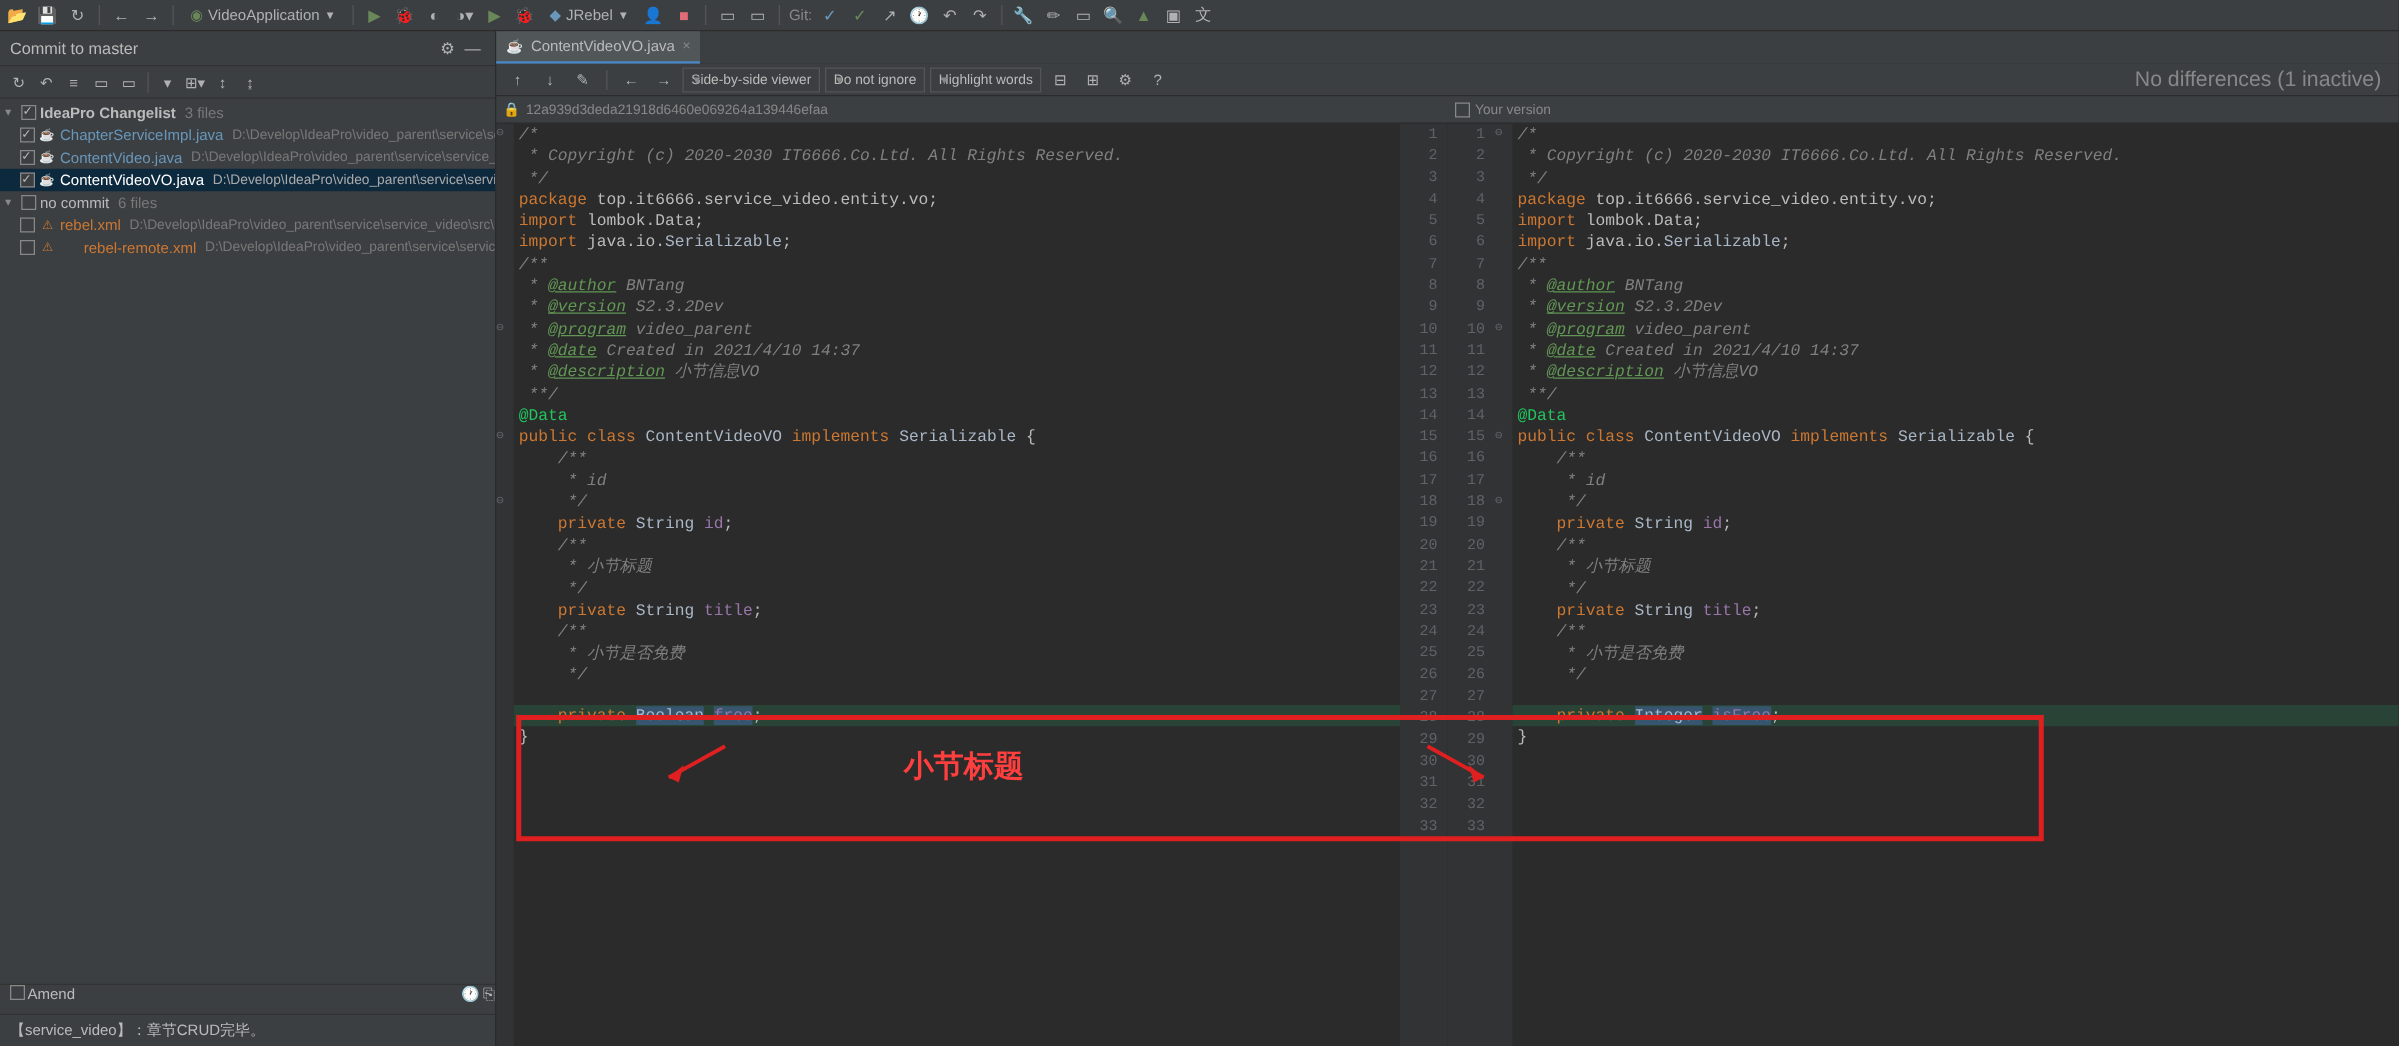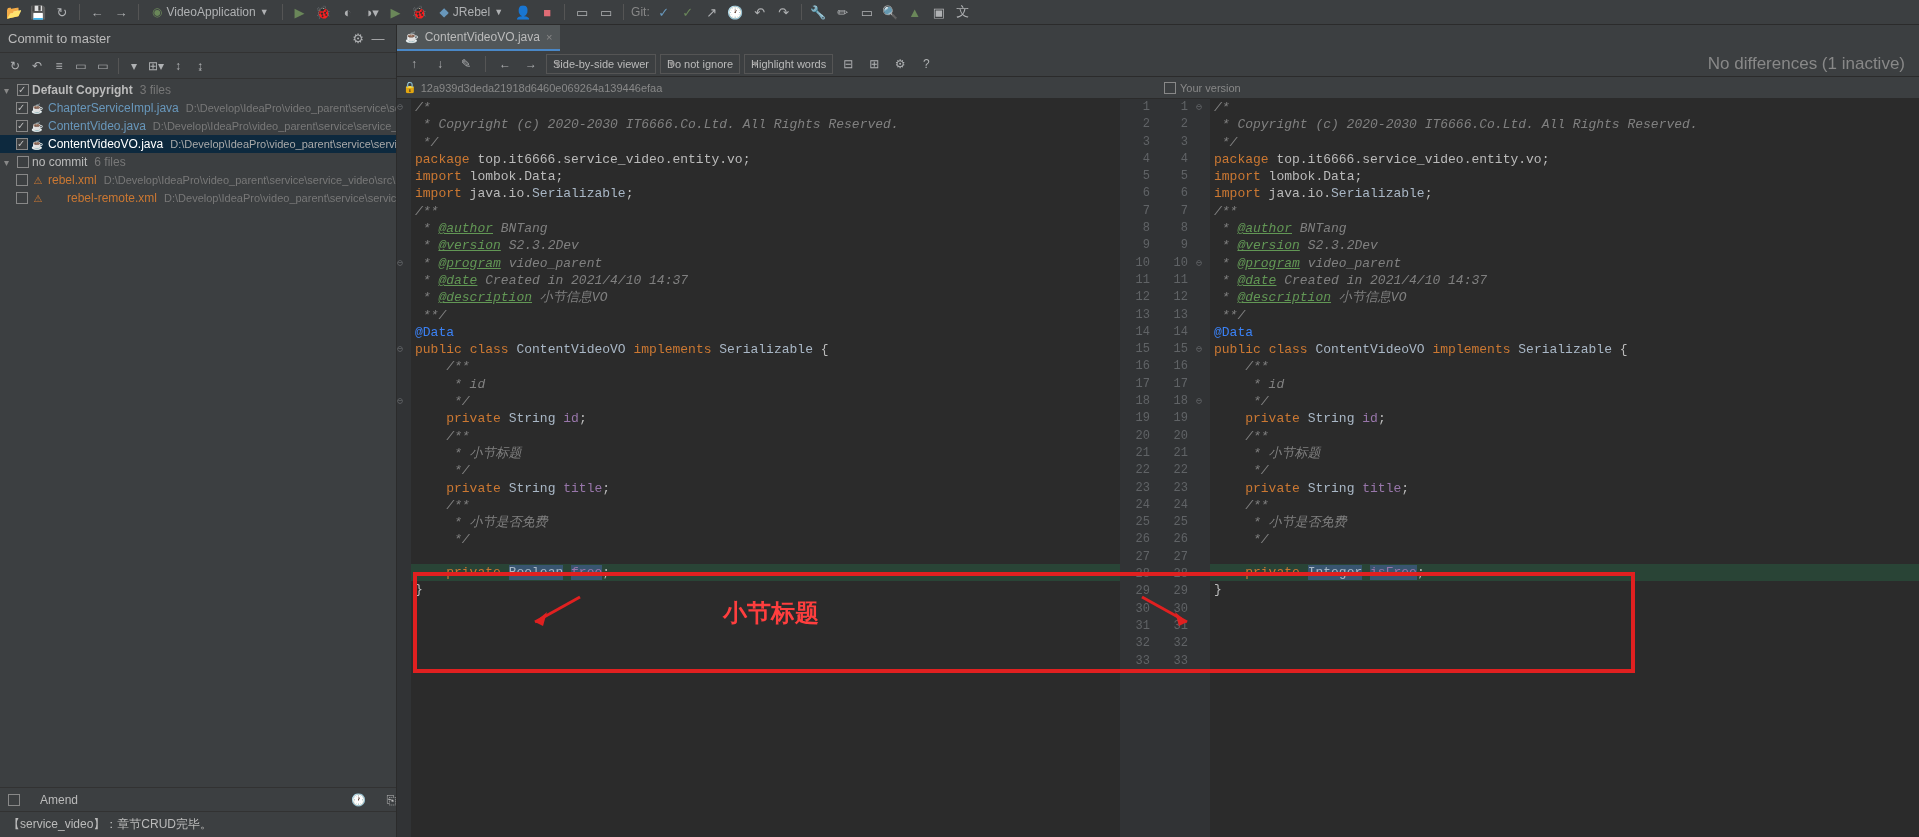--- a/index.html
+++ b/index.html
@@ -84,22 +84,22 @@
 .cb.checked::after { content: "✓"; color: #bbb; font-size: 10px; line-height: 10px; display:block; }
 .tree-arrow { width: 10px; color: #888; font-size: 10px; flex-shrink:0;}
 .file-icon { width: 14px; height: 14px; display:inline-flex; align-items:center; justify-content:center; font-size:10px; flex-shrink:0;}
 .java-icon { color: #6897bb; }
 .xml-icon { color: #cc7832; }
 .file-name { color: #6897bb; }
 .file-path { color: #787878; font-size: 11px; margin-left: 4px;}
 .count-txt { color: #787878; margin-left: 4px;}
 
 .amend-row {
-  height: 24px; display:flex; align-items:center;
-  padding-left: 8px; gap: 20px;
+  height: 24px; display:flex; align-items:flex-start;
+  padding-left: 8px; gap: 2px;
   border-top: 1px solid #323232;
 }
 .commit-msg {
   padding: 4px 8px;
   border-top: 1px solid #323232;
   color: #bbbbbb;
 }
 
 .right-panel { flex: 1; display:flex; flex-direction:column; background: #2b2b2b;}
 
@@ -159,21 +159,21 @@
 .gutter.fold { width: 14px; background: #313335;}
 .code-area { flex: 1; font-family: "Consolas","Courier New", monospace; font-size: 13px; line-height: 17.3px; position:relative;}
 .code-line { padding-left: 4px; white-space: pre;}
 .ln { font-family: "Consolas","Courier New", monospace; font-size: 12px; line-height: 17.3px; color: #606366; height: 17.3px;}
 
 .kw { color: #cc7832; }
 .comment { color: #808080; font-style: italic;}
 .tag { color: #629755; font-style: italic; text-decoration: underline;}
 .type { color: #a9b7c6;}
 .field { color: #9876aa;}
-.anno { color: #3b82f6;}
+.anno { color: #22c55e;}
 
 .diff-highlight-line { background: #294436; margin-top: 15px; }
 .diff-inline { background: #385570; }
 
 .red-box {
   position: absolute;
   border: 4px solid #e02020;
   pointer-events: none;
 }
 .annotation-text {
@@ -257,21 +257,21 @@
       <span class="sep" style="height:16px;background:#555;width:1px;margin:0 4px;"></span>
       <span class="icon-btn">▾</span>
       <span class="icon-btn">⊞▾</span>
       <span class="icon-btn">↕</span>
       <span class="icon-btn">↨</span>
     </div>
     <div class="changelist">
       <div class="changelist-row">
         <span class="tree-arrow">▾</span>
         <span class="cb checked"></span>
-        <span style="color:#bbbbbb;font-weight:bold;">Default Copyright</span>
+        <span style="color:#bbbbbb;font-weight:bold;">IdeaPro Changelist</span>
         <span class="count-txt">3 files</span>
       </div>
       <div class="changelist-row l1">
         <span class="cb checked"></span>
         <span class="file-icon java-icon">☕</span>
         <span class="file-name">ChapterServiceImpl.java</span>
         <span class="file-path">D:\Develop\IdeaPro\video_parent\service\service_vid...</span>
       </div>
       <div class="changelist-row l1">
         <span class="cb checked"></span>

